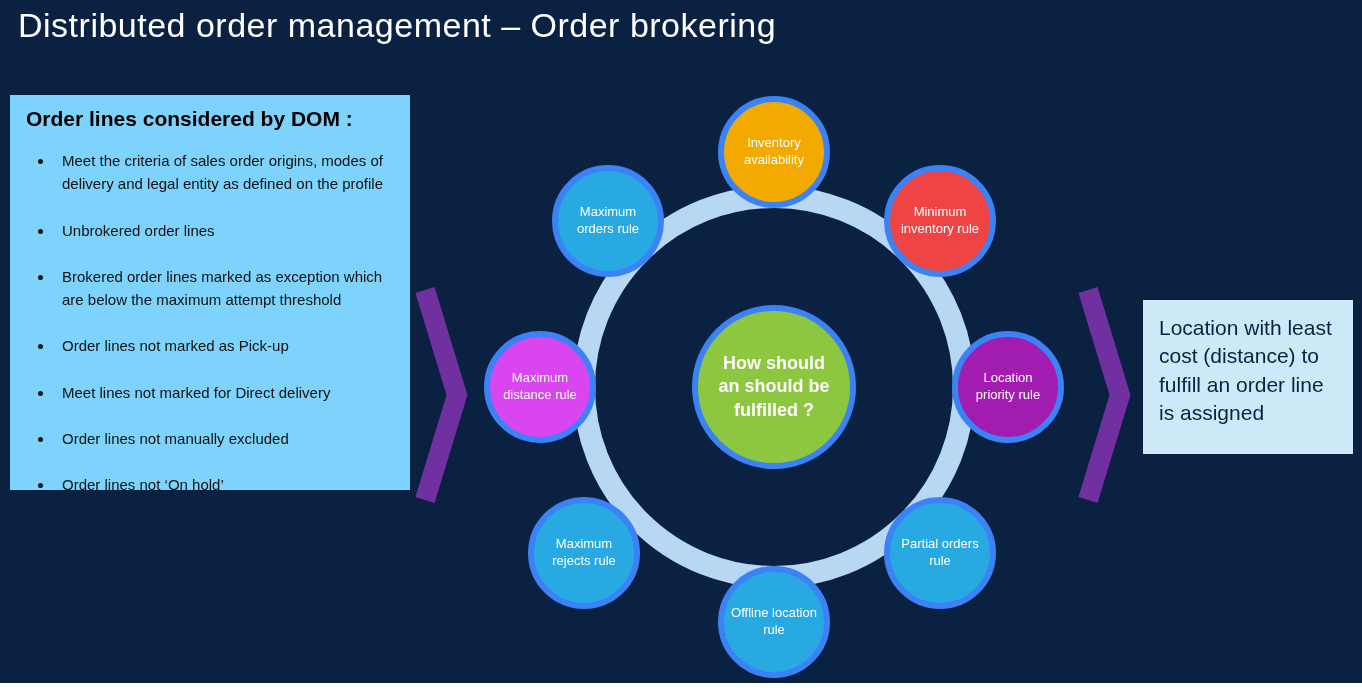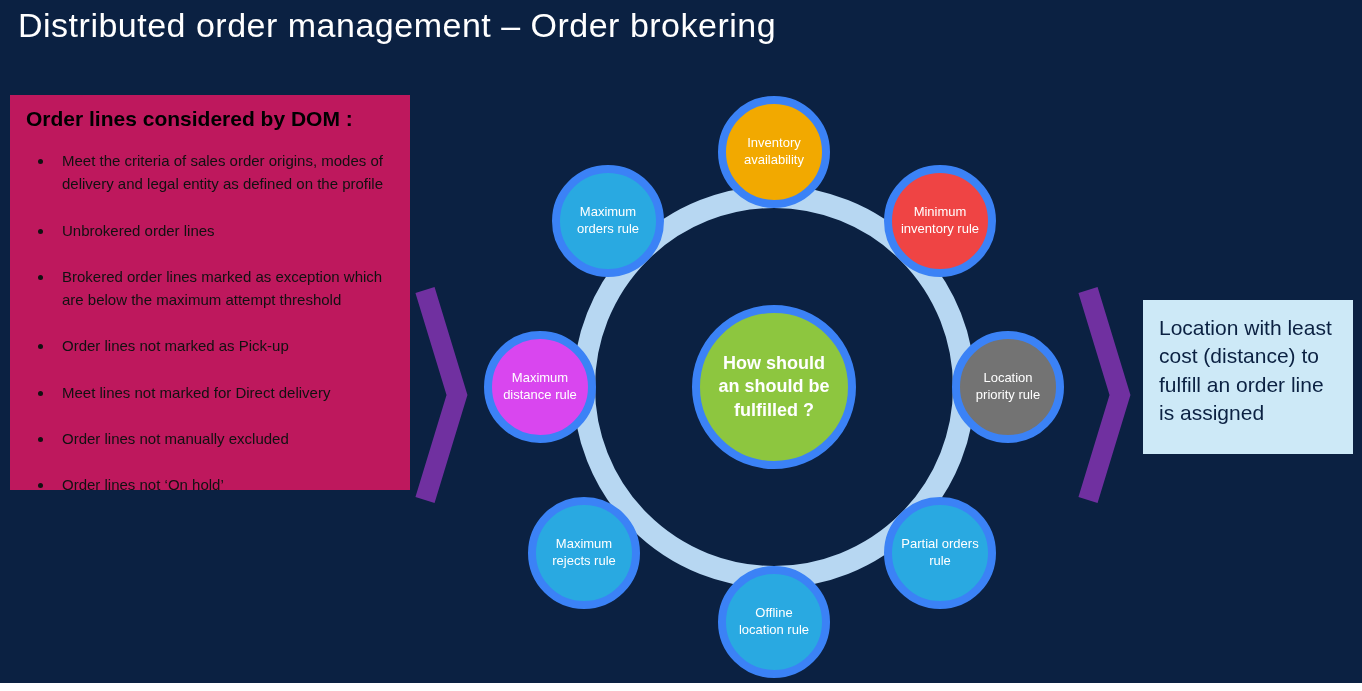--- a/index.html
+++ b/index.html
@@ -24,21 +24,21 @@
     font-weight: 300;
     letter-spacing: 0.5px;
   }
   
   .left-panel {
     position: absolute;
     left: 10px;
     top: 95px;
     width: 400px;
     height: 395px;
-    background: #be185d;
+    background: #7dd3fc;
     box-sizing: border-box;
     padding: 10px 18px 4px 16px;
     color: #111111;
   }
   .panel-heading {
     font-size: 21px;
     font-weight: 700;
     color: #000000;
     margin: 2px 0 18px 0;
   }
@@ -63,21 +63,21 @@
     border: 22px solid #b7d7f2;
     border-radius: 50%;
     box-sizing: border-box;
   }
   
   .node {
     position: absolute;
     width: 112px;
     height: 112px;
     border-radius: 50%;
-    border: 8px solid #3b82f6;
+    border: 6px solid #3b82f6;
     box-sizing: border-box;
     display: flex;
     align-items: center;
     justify-content: center;
     text-align: center;
     color: #ffffff;
     font-size: 13px;
     line-height: 1.3;
     padding: 6px;
   }
@@ -156,21 +156,21 @@
   </svg>
 
   <div class="ring"></div>
 
   <div class="node node-0" style="background-color: rgb(242, 169, 0);">
     <span>Inventory availability</span>
   </div>
   <div class="node node-1" style="background-color: #ef4444;">
     <span>Minimum inventory rule</span>
   </div>
-  <div class="node node-2" style="background-color: #737373;">
+  <div class="node node-2" style="background-color: #a21caf;">
     <span>Location priority rule</span>
   </div>
   <div class="node node-3" style="background-color: rgb(41, 169, 225);">
     <span>Partial orders rule</span>
   </div>
   <div class="node node-4" style="background-color: rgb(41, 169, 225);">
     <span>Offline location rule</span>
   </div>
   <div class="node node-5" style="background-color: rgb(41, 169, 225);">
     <span>Maximum rejects rule</span>

